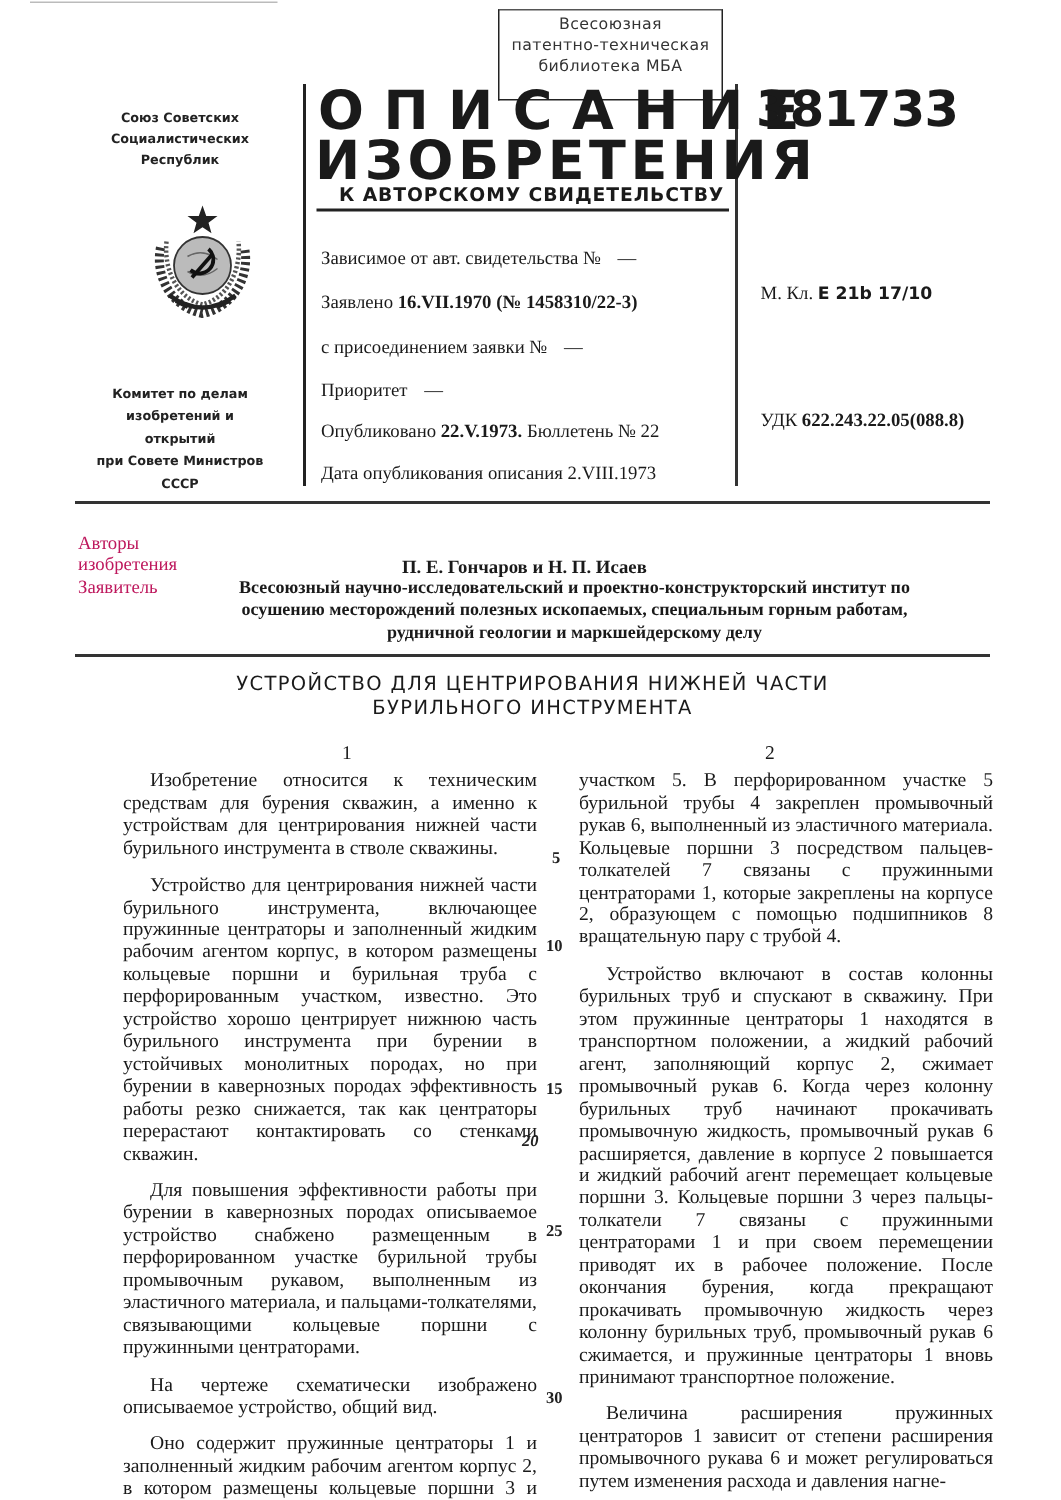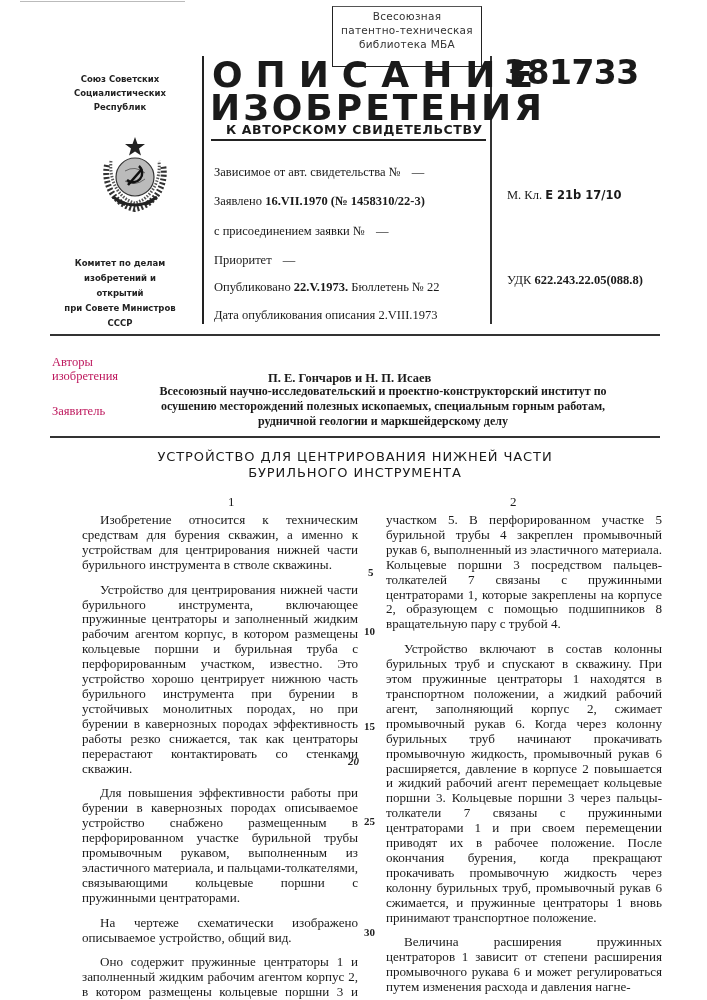--- a/index.html
+++ b/index.html
@@ -128,21 +128,21 @@
   <b>622.243.22.05(088.8)</b>
 </div>
 
 <div class="abs hrule" style="top:334px;"></div>
 
 <div class="abs lbl" style="top:355px;">
   <div>Авторы</div>
   <div>изобретения</div>
 </div>
 <div class="abs authors">П. Е. Гончаров и Н. П. Исаев</div>
-<div class="abs lbl" style="top:404px;text-align:center;">Заявитель</div>
+<div class="abs lbl" style="top:384px;text-align:center;">Заявитель</div>
 <div class="abs applicant">Всесоюзный научно-исследовательский и проектно-конструкторский институт по осушению месторождений полезных ископаемых, специальным горным работам, рудничной геологии и маркшейдерскому делу</div>
 
 <div class="abs hrule" style="top:436px;"></div>
 
 <div class="abs doc-title">
   <div>УСТРОЙСТВО ДЛЯ ЦЕНТРИРОВАНИЯ НИЖНЕЙ ЧАСТИ</div>
   <div>БУРИЛЬНОГО ИНСТРУМЕНТА</div>
 </div>
 
 <div class="abs colnum" style="left:228px; top:494px;">1</div>

